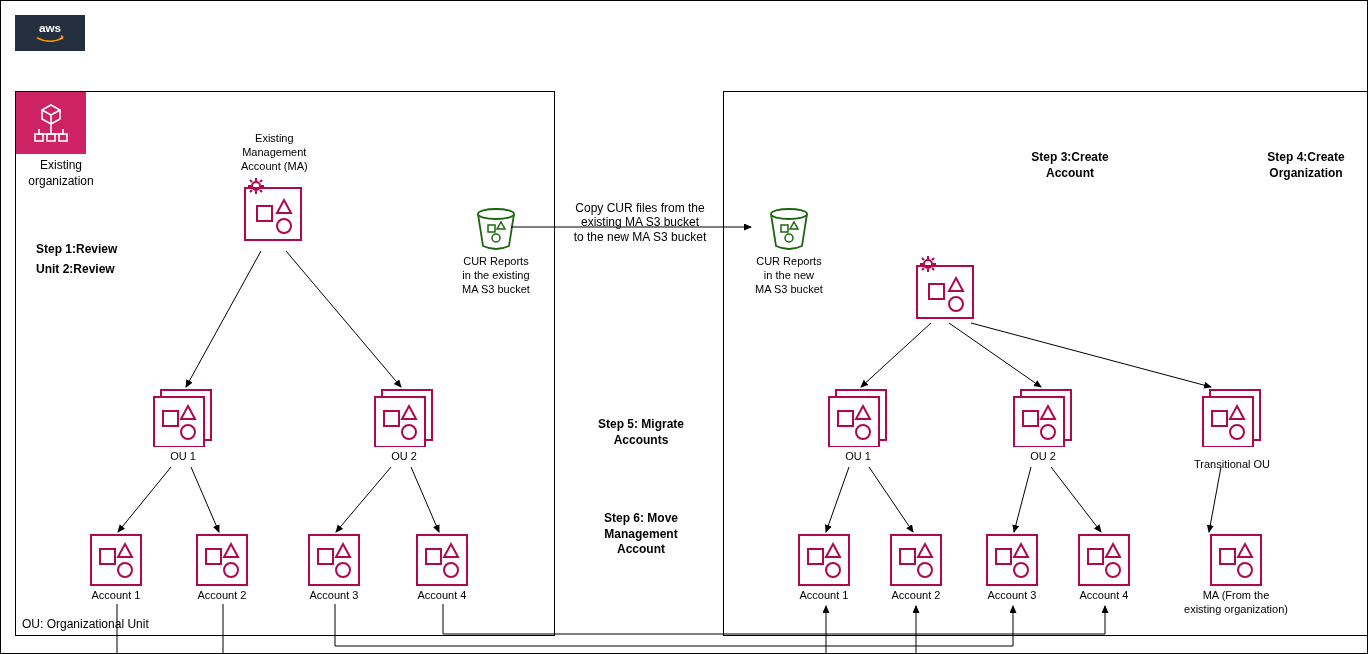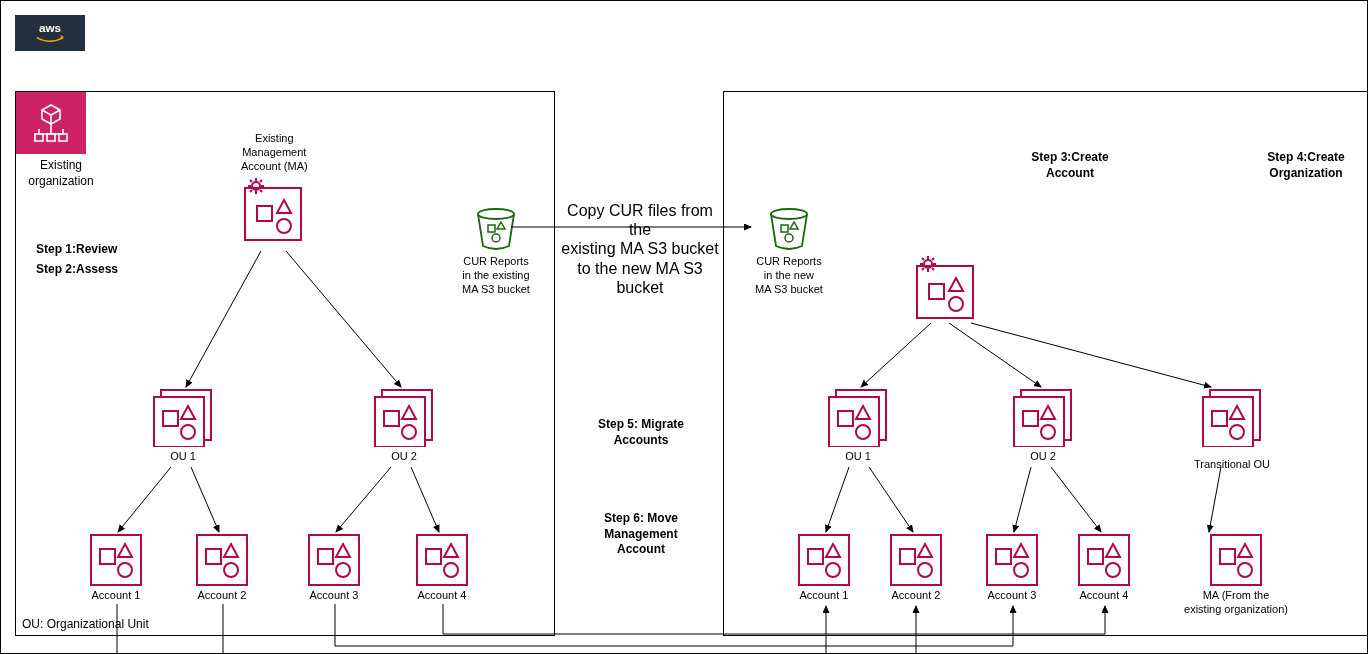--- a/index.html
+++ b/index.html
@@ -17,21 +17,21 @@
   .footnote { position: absolute; bottom: 4px; left: 6px; font-size: 12px; }
   .node { position: absolute; display: flex; flex-direction: column; align-items: center; }
   .node-label { text-align: center; font-size: 11px; line-height: 1.25; margin-top: 3px; }
   .node-label.above { margin-top: 0; margin-bottom: 3px; order: -1; }
   .acct-icon { width: 52px; height: 52px; }
   .ou-icon { width: 60px; height: 58px; }
   .ma-icon { width: 60px; height: 66px; }
   .bucket-col { position: absolute; display: flex; flex-direction: column; align-items: center; }
   .bucket-label { text-align: center; font-size: 11px; line-height: 1.25; margin-top: 3px; }
   .mid-labels { position: absolute; text-align: center; font-size: 12px; font-weight: bold; line-height: 1.3; }
-  .copy-label { position: absolute; font-size: 16px; text-align: center; line-height: 1.2; }
+  .copy-label { position: absolute; font-size: 12px; text-align: center; line-height: 1.2; }
   svg.connectors { position: absolute; inset: 0; width: 1368px; height: 654px; pointer-events: none; }
   .arrow { stroke: #000; stroke-width: 1; fill: none; marker-end: url(#arrowhead); }
 </style>
 </head>
 <body>
 
 <div class="canvas">
 
   <div class="aws-logo">
     <svg viewBox="0 0 60 36">
@@ -49,21 +49,21 @@
             <path d="M14 8 l9 5 l9 -5 M23 13 v9"></path>
             <path d="M23 22 v5 M11 32 h24 M11 27 v5 M35 27 v5 M23 27 v5"></path>
             <rect x="7" y="32" width="8" height="7"></rect>
             <rect x="19" y="32" width="8" height="7"></rect>
             <rect x="31" y="32" width="8" height="7"></rect>
           </g>
         </svg>
     </div>
     <div class="org-label" style="top:66px;left:10px;width:70px;">Existing<br>organization</div>
     <div class="step-label" style="top:150px;left:20px;text-align:left;">Step 1:Review</div>
-    <div class="step-label" style="top:170px;left:20px;text-align:left;">Step 2:Assess</div>
+    <div class="step-label" style="top:170px;left:20px;text-align:left;">Unit 2:Review</div>
     <div class="footnote">OU: Organizational Unit</div>
   </div>
 
   <div class="org-box right">
     <div class="org-badge right-badge">
       <svg width="46" height="42" viewBox="0 0 46 42">
           <g stroke="#fff" stroke-width="1.6" fill="none">
             <path d="M23 3 l9 5 v9 l-9 5 l-9 -5 v-9 z"></path>
             <path d="M14 8 l9 5 l9 -5 M23 13 v9"></path>
             <path d="M23 22 v5 M11 32 h24 M11 27 v5 M35 27 v5 M23 27 v5"></path>

